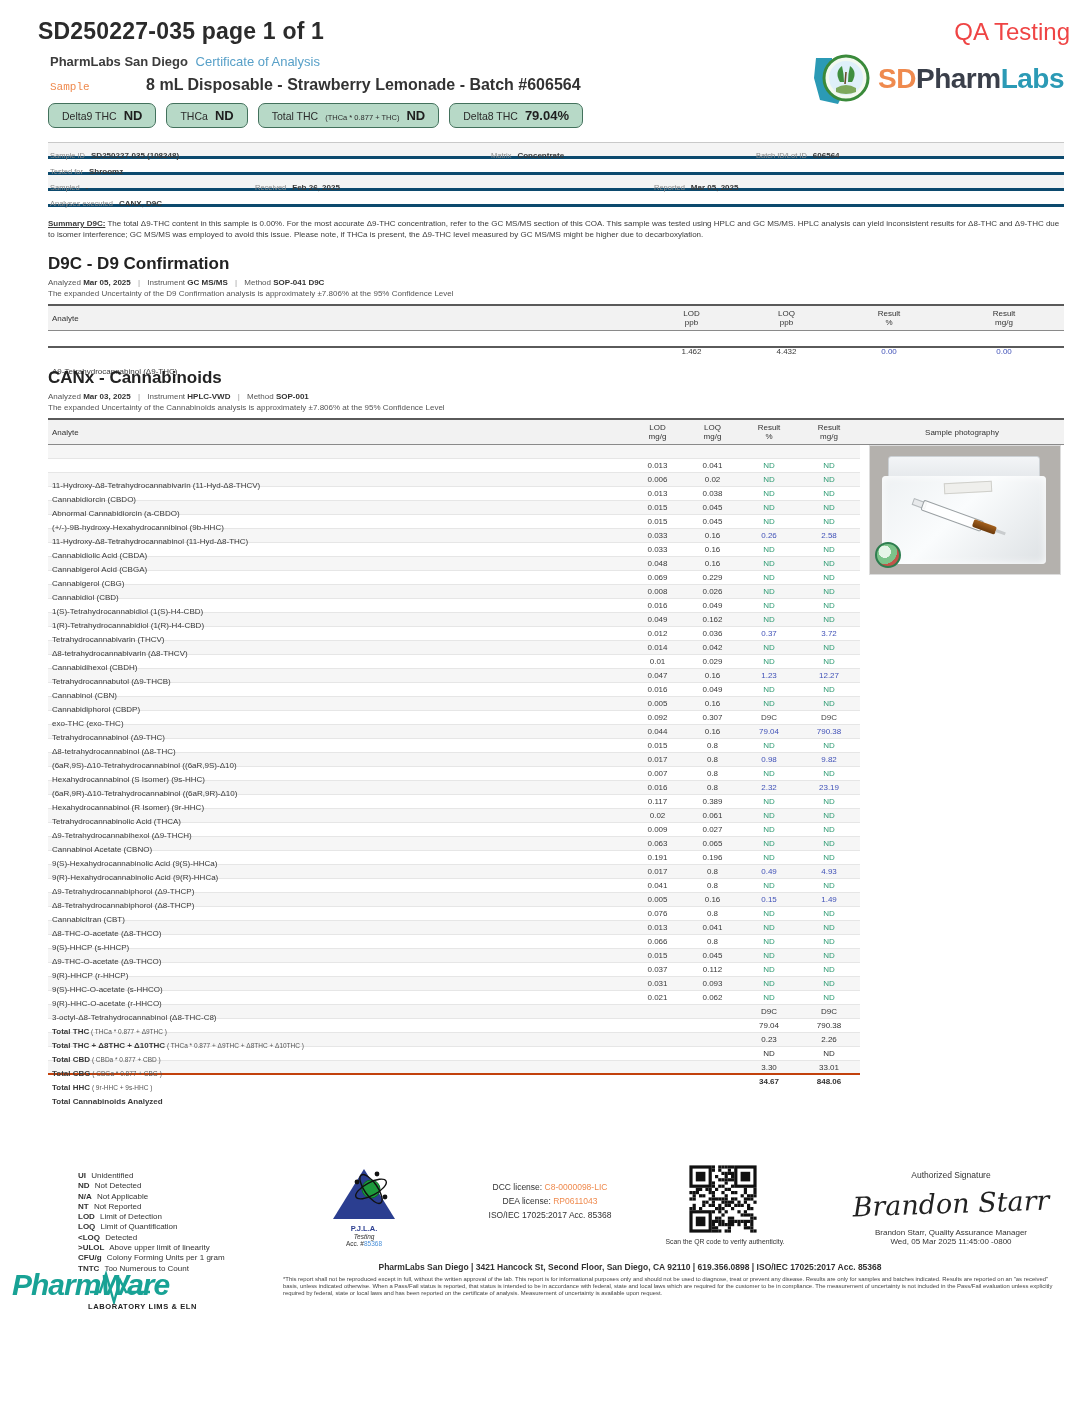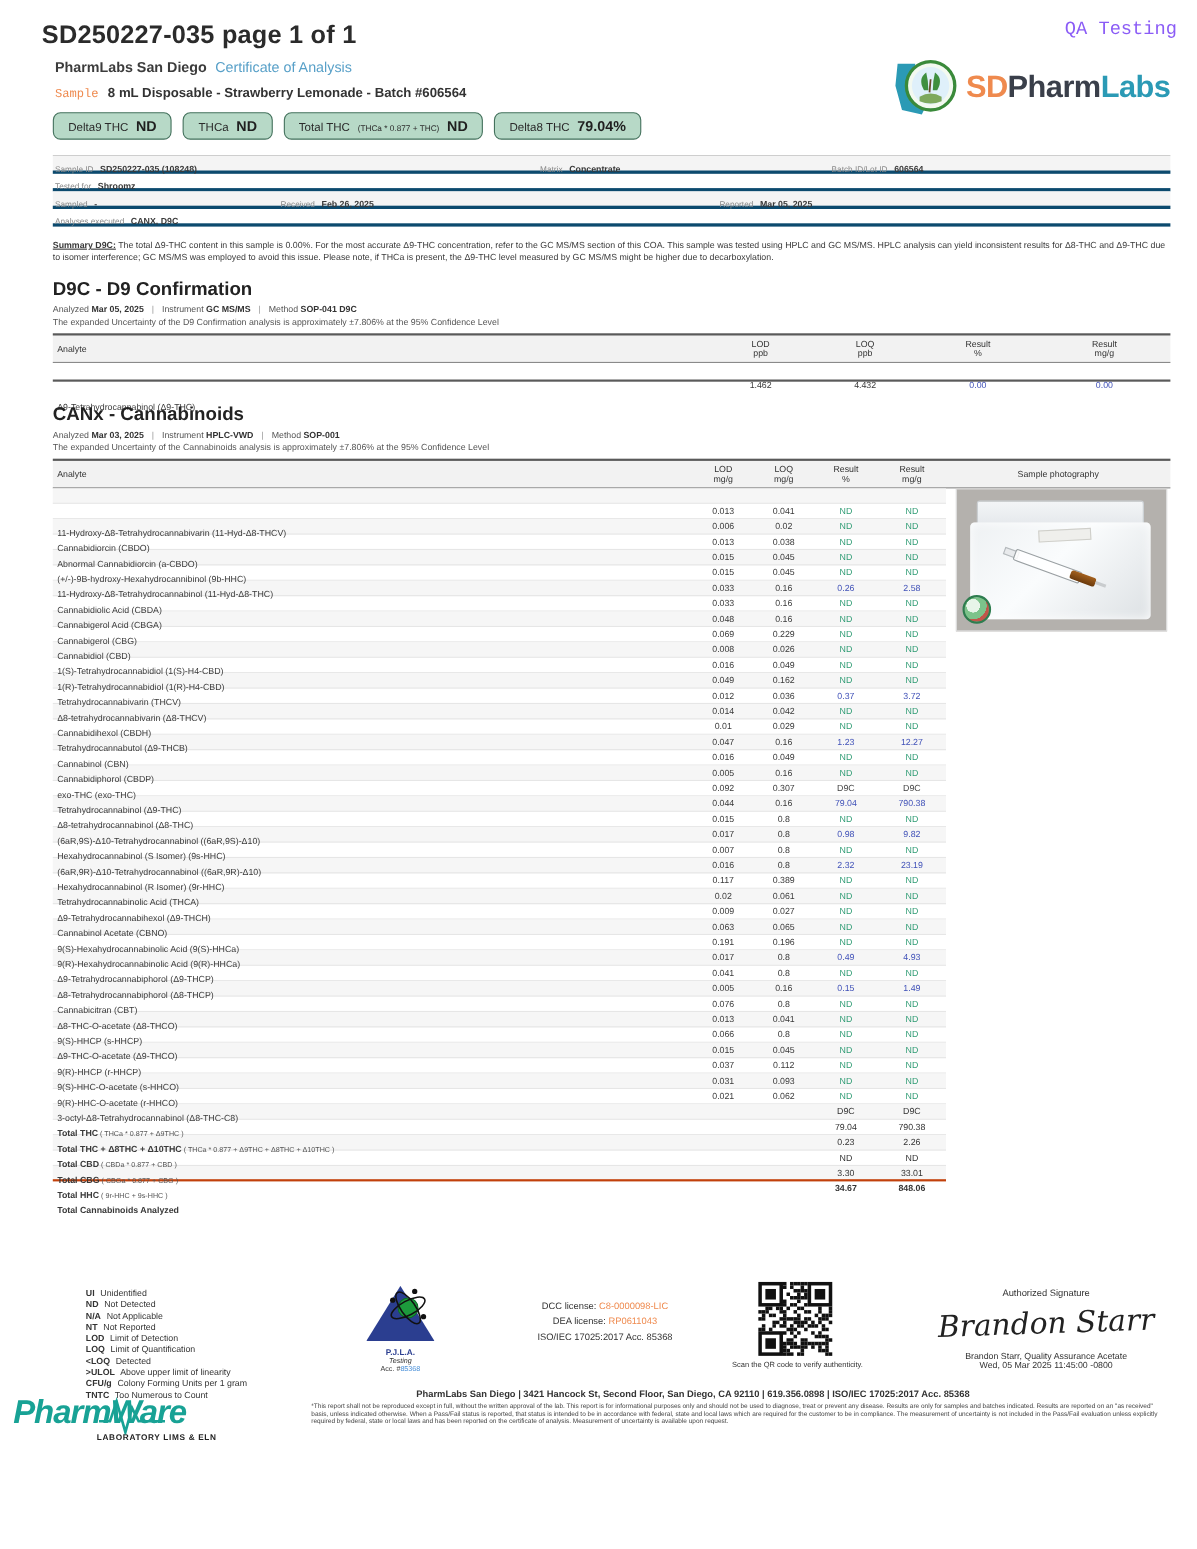--- a/index.html
+++ b/index.html
@@ -1,27 +1,27 @@
 <!DOCTYPE html>
 <html style="--accent_green_bg: #b7d9c7; --accent_green_border: #43715c; --nd_green: #2f9c74; --result_blue: #4152b8; --orange: #ef8a4e; --link_blue: #4a90d9; --coa_teal: #58a0c8; --navy: #2b3e90; --teal_logo: #2b9ab5; --pharmware_teal: #18a295;"><head>
 <meta charset="utf-8">
 <style>
   html,body{margin:0;padding:0;background:#fff;}
   .page{position:relative;width:1088px;height:1408px;background:#fff;overflow:hidden;
         font-family:"Liberation Sans",sans-serif;color:#333;padding-left:12px;}
   
   .topbar{display:flex;justify-content:space-between;align-items:flex-start;padding:18px 30px 0 26px;}
   .page-title{font-size:23px;font-weight:600;color:#2b2b2b;letter-spacing:.2px;}
-  .qa-label{font-size:17px;color:#8b5cf6;font-family:Liberation Mono, monospace;}
+  .qa-label{font-size:24px;color:#ef4444;}
   .subheader{margin:8px 0 0 38px;font-size:13px;}
   .lab-name{font-weight:bold;color:#3c3c3c;}
   .coa-label{color:var(--coa_teal);margin-left:4px;}
   .sample-line{margin:7px 0 0 38px;}
   .sample-label{font-size:11px;color:var(--orange);margin-right:4px;font-family:Liberation Mono, monospace;}
-  .sample-name{font-size:12px;font-weight:bold;color:#333;}
+  .sample-name{font-size:16px;font-weight:bold;color:#333;margin-left:48px;}
   .badges{margin:9px 0 0 36px;display:flex;gap:10px;}
   .badge{display:flex;align-items:baseline;gap:7px;background:var(--accent_green_bg);
          border:1px solid var(--accent_green_border);border-radius:7px;padding:4px 13px;}
   .badge .blabel{font-size:10.5px;color:#2b2b2b;}
   .badge .bformula{font-size:7.5px;color:#2b2b2b;}
   .badge .bvalue{font-size:13px;font-weight:bold;color:#1f1f1f;}
   .brand-logo{position:absolute;top:50px;right:36px;display:flex;align-items:center;}
   .brand-text{font-size:28px;font-weight:bold;letter-spacing:-.5px;margin-left:4px;}
   .brand-sd{color:var(--orange);}
   .brand-pharm{color:#3a3f4a;}
@@ -793,21 +793,21 @@
         <rect x="52.6" y="7.800000000000001" width="9.600000000000001" height="9.600000000000001" fill="#111"></rect>
         <rect x="1.4" y="46.2" width="22.400000000000002" height="22.400000000000002" fill="#111"></rect>
         <rect x="4.6" y="49.400000000000006" width="16" height="16" fill="#fff"></rect>
         <rect x="7.800000000000001" y="52.6" width="9.600000000000001" height="9.600000000000001" fill="#111"></rect>
       </svg></div>
   <div class="qr-caption">Scan the QR code to verify authenticity.</div>
 
   <div class="sig">
     <div class="sig-title">Authorized Signature</div>
     <div class="sig-script">Brandon Starr</div>
-    <div class="sig-name">Brandon Starr, Quality Assurance Acetate</div>
+    <div class="sig-name">Brandon Starr, Quality Assurance Manager</div>
     <div class="sig-date">Wed, 05 Mar 2025 11:45:00 -0800</div>
   </div>
 
   <div class="address">PharmLabs San Diego | 3421 Hancock St, Second Floor, San Diego, CA 92110 | 619.356.0898 | ISO/IEC 17025:2017 Acc. 85368</div>
   <div class="disclaimer">*This report shall not be reproduced except in full, without the written approval of the lab. This report is for informational purposes only and should not be used to diagnose, treat or prevent any disease. Results are only for samples and batches indicated. Results are reported on an "as received" basis, unless indicated otherwise. When a Pass/Fail status is reported, that status is intended to be in accordance with federal, state and local laws which are required for the customer to be in compliance. The measurement of uncertainty is not included in the Pass/Fail evaluation unless explicitly required by federal, state or local laws and has been reported on the certificate of analysis. Measurement of uncertainty is available upon request.</div>
 
   <div class="pharmware">
     <div class="pw-wordmark"><span>Pharm</span><span>Ware</span>
       <svg class="pw-pulse" width="60" height="34" viewBox="0 0 60 34">
         <polyline points="0,22 10,22 16,4 24,32 30,10 36,22 60,22" fill="none" stroke="#18a295" stroke-width="2.4"></polyline>

